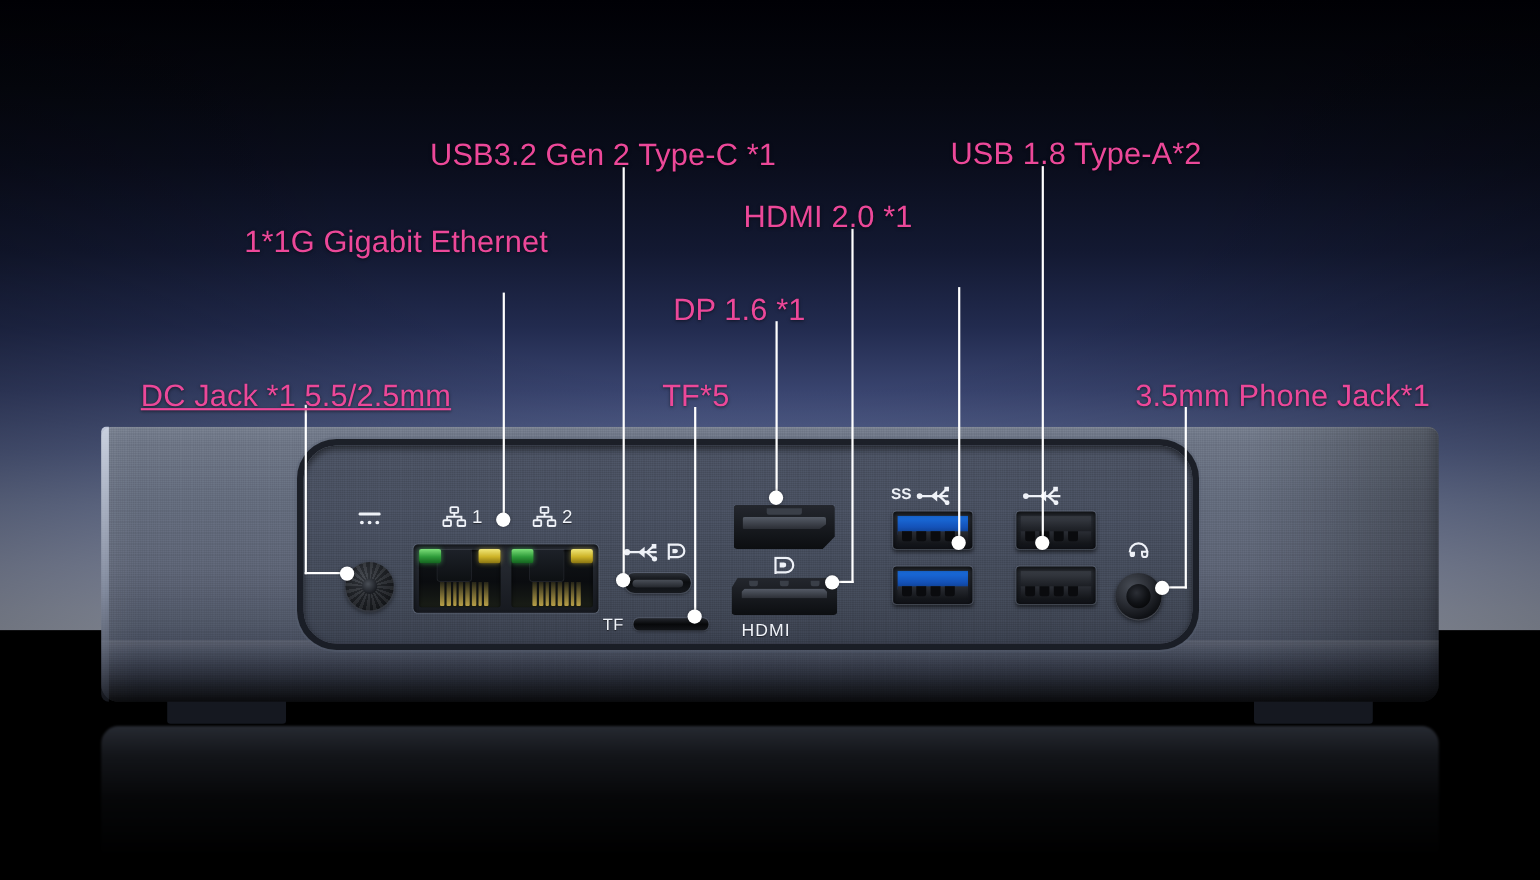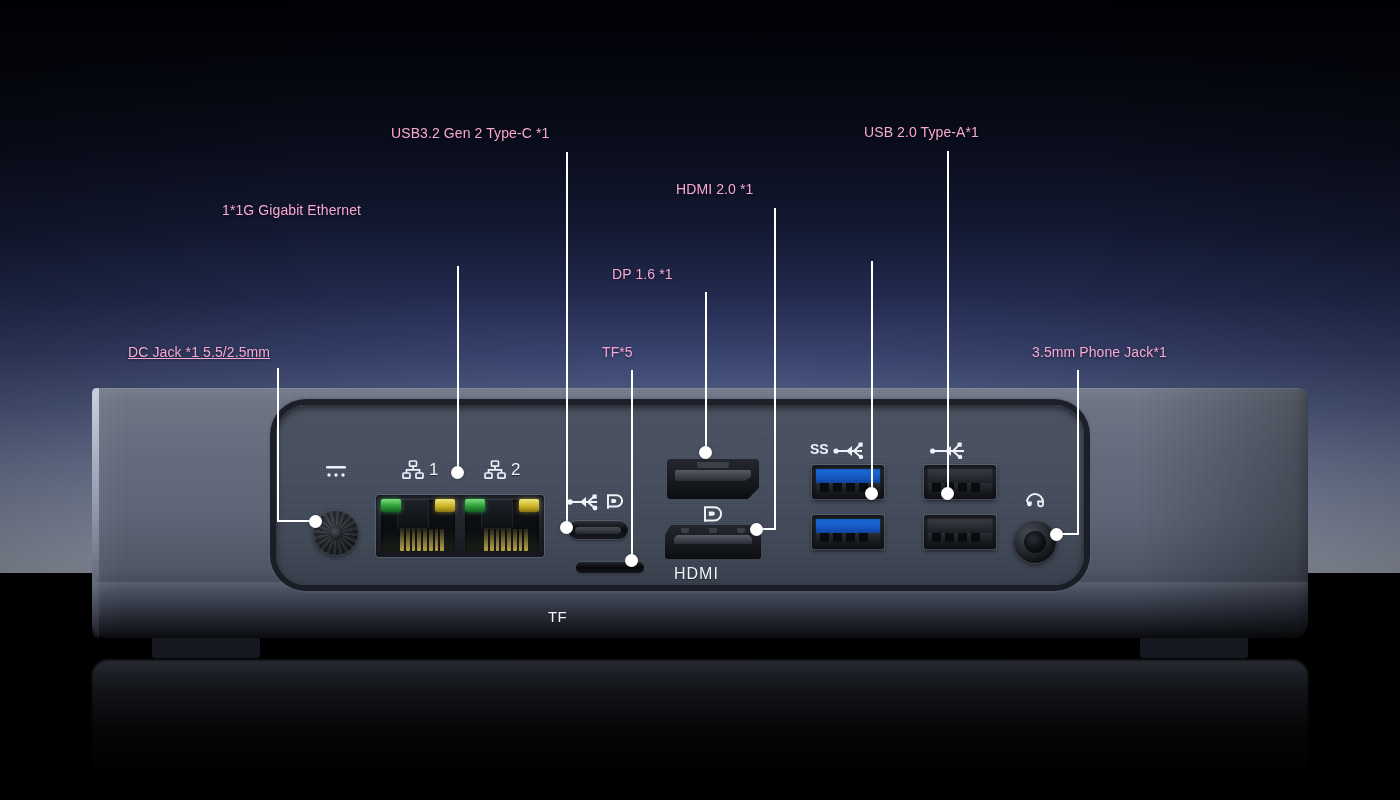--- a/index.html
+++ b/index.html
@@ -230,21 +230,21 @@
   .silk{position:absolute;color:#eef1f7;}
   .silk svg{display:block;}
   .silk-text{
     font-size:15px;letter-spacing:.4px;color:#f0f3f9;
     text-shadow:0 1px 1px rgba(0,0,0,.5);
   }
   .silk-num{font-size:17px;color:#f0f3f9;text-shadow:0 1px 1px rgba(0,0,0,.5);}
 
   
   .callout{
-    position:absolute;color:#f9a8d4;font-size:14px;white-space:nowrap;
+    position:absolute;color:#ec4899;font-size:28px;white-space:nowrap;
     letter-spacing:.1px;
     text-shadow:0 1px 3px rgba(0,0,0,.55);
   }
   .callout.two-line{line-height:1.45;}
   .leader{position:absolute;background:#ffffff;width:2px;}
   .leader-h{position:absolute;background:#ffffff;height:2px;}
   .dot{
     position:absolute;width:13px;height:13px;border-radius:50%;background:#ffffff;
     box-shadow:0 0 3px rgba(0,0,0,.35);
   }
@@ -349,21 +349,21 @@
           <rect x="25.5" y="1.5" width="4.2" height="4.2" fill="#eef1f7"></rect>
           <path d="M21 9 L27 14.5" stroke="#eef1f7" stroke-width="2" fill="none"></path>
           <circle cx="28" cy="15" r="2.4" fill="#eef1f7"></circle>
           <path d="M41 2.2 h8.5 a5.6 5.6 0 0 1 0 11.2 H41 Z M41 2.2 v13.6" fill="none" stroke="#eef1f7" stroke-width="2"></path>
           <path d="M44.3 6.1 h3.1 a1.9 1.9 0 0 1 0 3.8 h-3.1 z" fill="#eef1f7"></path>
         </svg>
       </div>
 
       <div class="port usbc" style="left:292px;top:116px;"></div>
 
-      <div class="silk silk-text" style="left:272px;top:155px;margin-top:48px;">TF</div>
+      <div class="silk silk-text" style="left:272px;top:155px;">TF</div>
       <div class="port tf-slot" style="left:300px;top:157px;"></div>
 
       <div class="port dp-port" style="left:391px;top:54px;">
         <div class="dp-tab"></div>
       </div>
       <div class="silk" style="left:427px;top:101px;">
         <svg width="20" height="17" viewBox="0 0 20 17">
           <path d="M2 1.2 h9.5 a6.6 6.6 0 0 1 0 13.2 H2 Z M2 1.2 v14.6" fill="none" stroke="#eef1f7" stroke-width="2"></path>
           <path d="M5.8 5.4 h3.8 a2.2 2.2 0 0 1 0 4.4 H5.8 z" fill="#eef1f7"></path>
         </svg>
@@ -479,21 +479,21 @@
   <div class="dot" style="left:699px;top:446px;"></div>
   <div class="callout" style="left:612px;top:266px;">DP 1.6 *1</div>
 
   <div class="leader" style="left:774px;top:208px;height:322px;"></div>
   <div class="leader-h" style="left:756px;top:528px;width:20px;"></div>
   <div class="dot" style="left:750px;top:523px;"></div>
   <div class="callout" style="left:676px;top:181px;">HDMI 2.0 *1</div>
 
   <div class="leader" style="left:947px;top:151px;height:342px;"></div>
   <div class="dot" style="left:941px;top:487px;"></div>
-  <div class="callout" style="left:864px;top:124px;">USB 2.0 Type-A*1</div>
+  <div class="callout" style="left:864px;top:124px;">USB 1.8 Type-A*2</div>
 
   <div class="leader" style="left:871px;top:261px;height:232px;"></div>
   <div class="dot" style="left:865px;top:487px;"></div>
 
   <div class="leader" style="left:1077px;top:370px;height:165px;"></div>
   <div class="leader-h" style="left:1058px;top:533px;width:21px;"></div>
   <div class="dot" style="left:1050px;top:528px;"></div>
   <div class="callout" style="left:1032px;top:344px;">3.5mm Phone Jack*1</div>
 
 </div>

